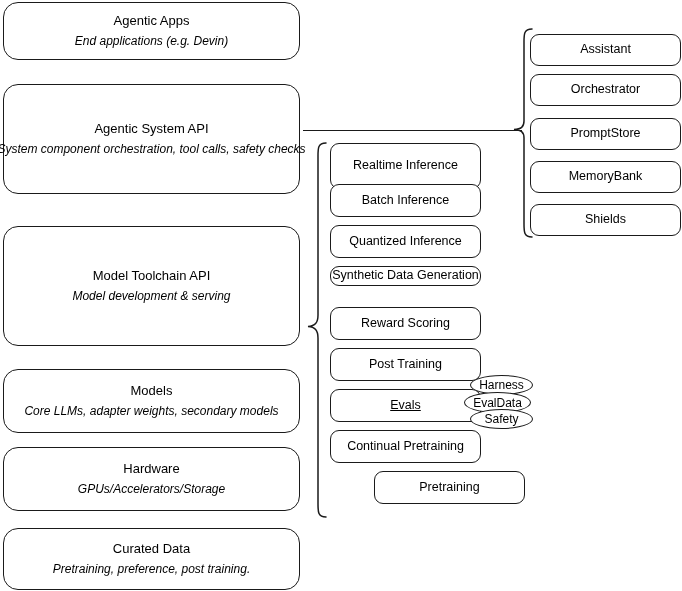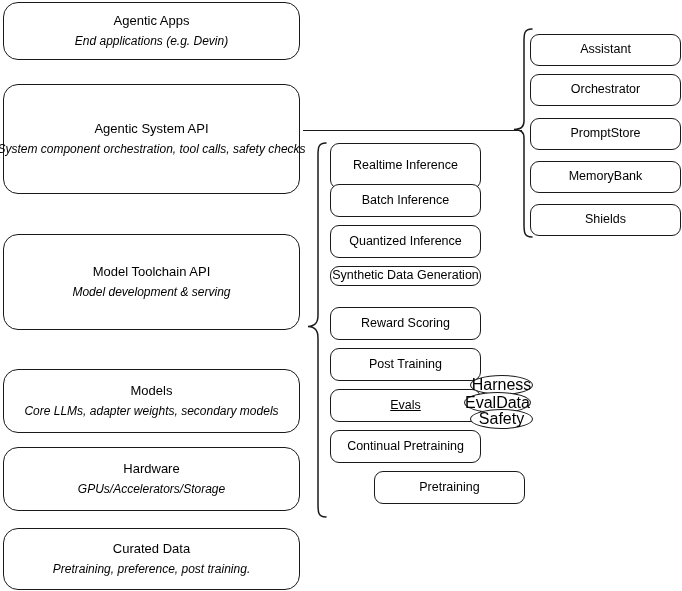--- a/index.html
+++ b/index.html
@@ -60,21 +60,21 @@
   
   .pill {
     position: absolute;
     box-sizing: border-box;
     border: 1.4px solid #1a1a1a;
     border-radius: 50%;
     background: #ffffff;
     display: flex;
     align-items: center;
     justify-content: center;
-    font-size: 16px;
+    font-size: 12px;
     color: #000000;
     white-space: nowrap;
   }
 
   
   .connector-line {
     position: absolute;
     background: #1a1a1a;
   }
   .brace { position: absolute; }
@@ -88,21 +88,21 @@
   <div class="rbox layer-box" style="left:3px; top:2px; width:297px; height:58px;">
     <div class="title">Agentic Apps</div>
     <div class="subtitle">End applications (e.g. Devin)</div>
   </div>
 
   <div class="rbox layer-box" style="left:3px; top:84px; width:297px; height:110px;">
     <div class="title">Agentic System API</div>
     <div class="subtitle">System component orchestration, tool calls, safety checks</div>
   </div>
 
-  <div class="rbox layer-box" style="left:3px; top:226px; width:297px; height:96px;margin-top:8px;">
+  <div class="rbox layer-box" style="left:3px; top:226px; width:297px; height:120px;">
     <div class="title">Model Toolchain API</div>
     <div class="subtitle">Model development &amp; serving</div>
   </div>
 
   <div class="rbox layer-box" style="left:3px; top:369px; width:297px; height:64px;">
     <div class="title">Models</div>
     <div class="subtitle">Core LLMs, adapter weights, secondary models</div>
   </div>
 
   <div class="rbox layer-box" style="left:3px; top:447px; width:297px; height:64px;">

